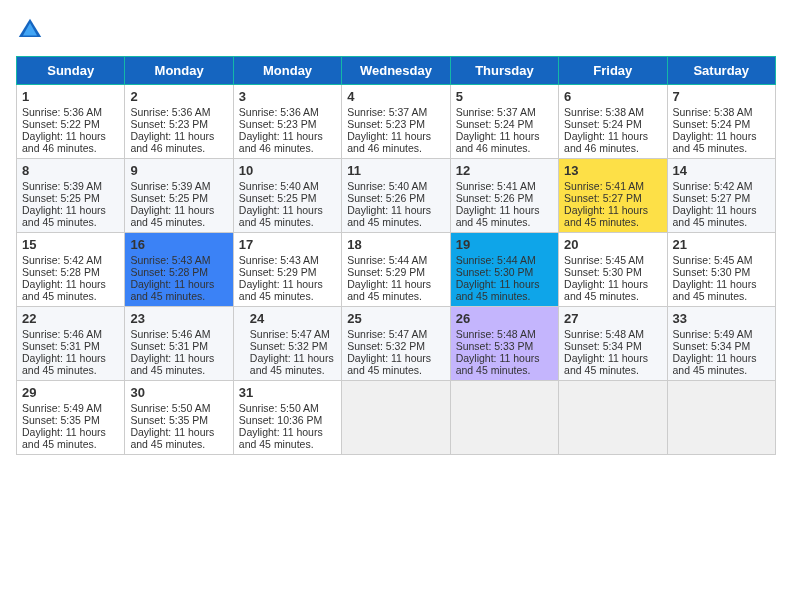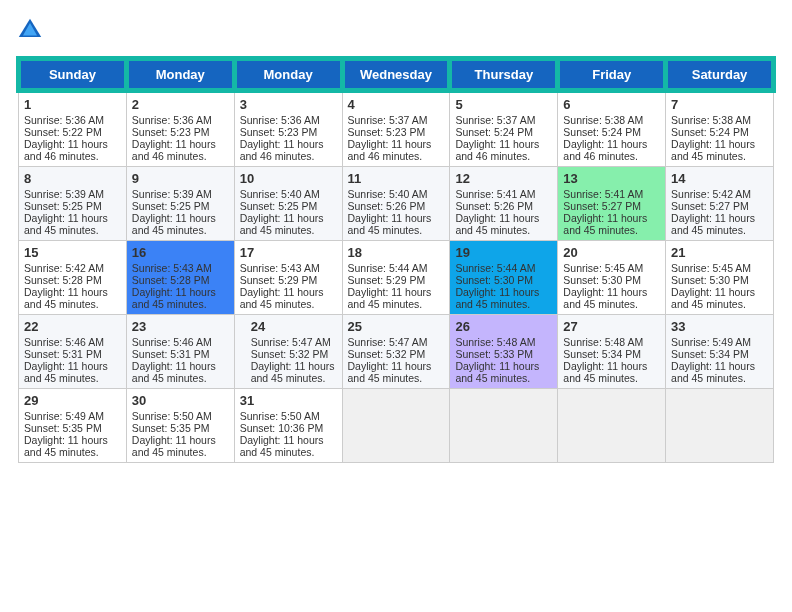--- a/index.html
+++ b/index.html
@@ -57,21 +57,21 @@
       border-collapse: collapse;
       border: 1px solid #ccc;
     }
     .calendar th {
       background: #1565c0;
       color: #fff;
       font-size: 13px;
       font-weight: bold;
       padding: 6px 4px;
       text-align: center;
-      border: 5px solid #14b8a6;
+      border: 1px solid #14b8a6;
     }
     .calendar td {
       vertical-align: top;
       border: 1px solid #ccc;
       padding: 4px 5px;
       width: 108px;
       min-height: 80px;
       background: #fff;
       font-size: 10.5px;
       color: #333;
@@ -193,21 +193,21 @@
           <div>Sunrise: 5:40 AM</div>
           <div>Sunset: 5:26 PM</div>
           <div>Daylight: 11 hours and 45 minutes.</div>
         </td>
         <td style="background: rgb(245, 247, 250);">
           <span class="day-number">12</span>
           <div>Sunrise: 5:41 AM</div>
           <div>Sunset: 5:26 PM</div>
           <div>Daylight: 11 hours and 45 minutes.</div>
         </td>
-        <td style="background: #86efac;">
+        <td style="background: #fde047;">
           <span class="day-number">13</span>
           <div>Sunrise: 5:41 AM</div>
           <div>Sunset: 5:27 PM</div>
           <div>Daylight: 11 hours and 45 minutes.</div>
         </td>
         <td style="background: rgb(245, 247, 250);">
           <span class="day-number">14</span>
           <div>Sunrise: 5:42 AM</div>
           <div>Sunset: 5:27 PM</div>
           <div>Daylight: 11 hours and 45 minutes.</div>

